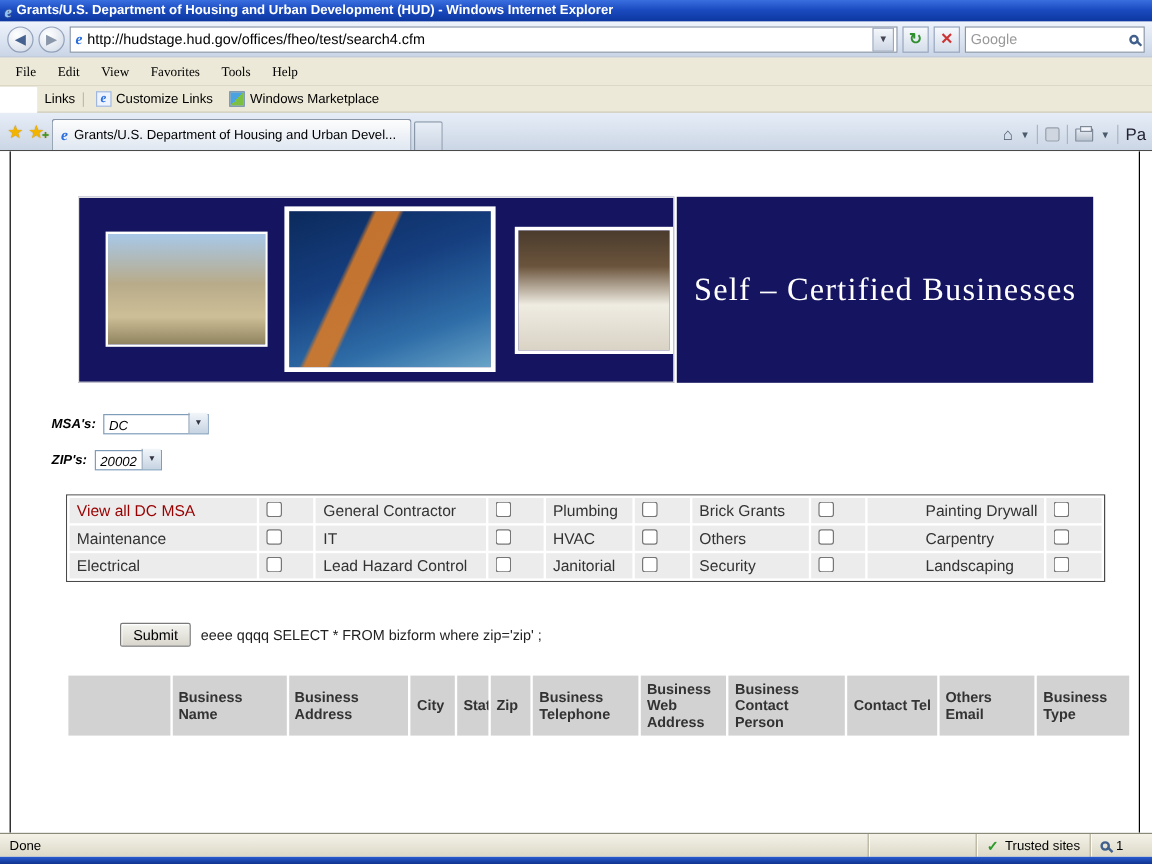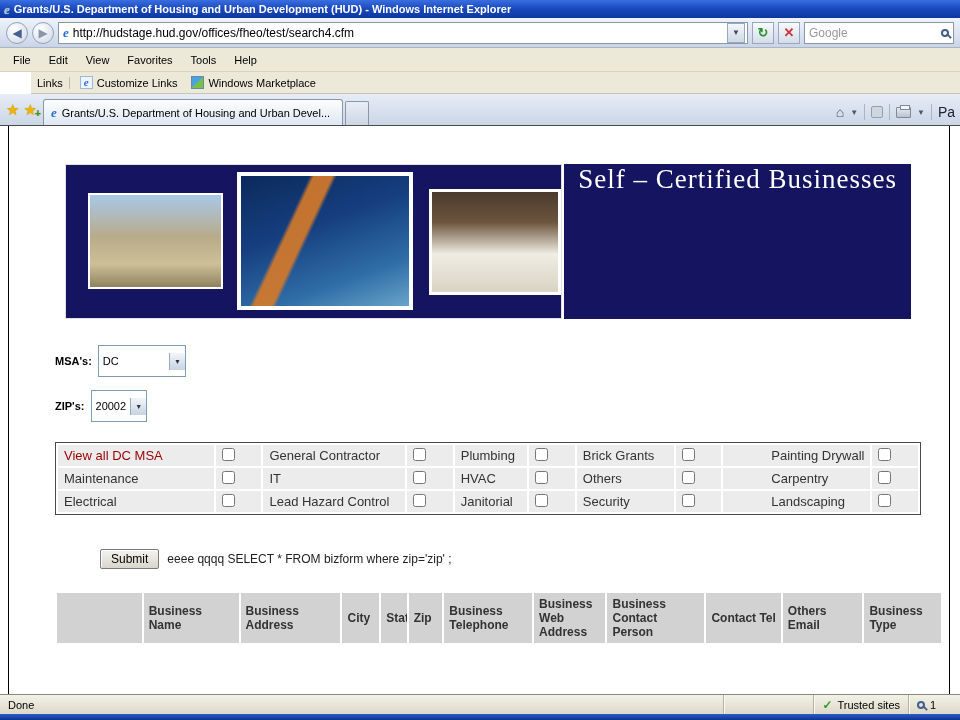--- a/index.html
+++ b/index.html
@@ -25,21 +25,21 @@
   .refresh { color:#2f8f2f; }
   .stop { color:#cc3333; }
   .searchbox { width:150px; height:22px; background:#fff; border:1px solid #8a97a8; display:flex; align-items:center; padding:0 4px; gap:4px; }
   .searchbox input { flex:1; min-width:0; border:none; outline:none; font-size:12px; font-family:"Liberation Sans",sans-serif; color:#333; }
   .searchbox input::placeholder { color:#999; }
   .mag { width:8px; height:8px; border:2px solid #41608c; border-radius:50%; position:relative; flex:0 0 auto; }
   .mag::after { content:''; position:absolute; width:6px; height:2px; background:#41608c; transform:rotate(45deg); right:-5px; bottom:-2px; }
 
   
   .menubar { height:24px; background:#ece9d8; display:flex; align-items:center; padding:0 4px; flex:0 0 auto; border-bottom:1px solid #d8d4c0; }
-  .menu-item { padding:3px 9px; color:#000; cursor:default; }
+  .menu-item { padding:3px 9px; color:#000; cursor:default;font-family:Liberation Serif, serif; }
 
   
   .linksbar { height:22px; background:#ece9d8; display:flex; align-items:center; padding:0 6px; gap:10px; flex:0 0 auto; border-bottom:1px solid #c8c4ae;margin-left:31px; }
   .links-label { color:#000; padding-right:6px; border-right:1px solid #c0bca6; }
   .links-items { display:flex; gap:14px; align-items:center; }
   .link-item { display:flex; align-items:center; gap:4px; cursor:default; }
   .link-icon { width:13px; height:13px; display:inline-flex; align-items:center; justify-content:center; font:italic bold 11px/11px "Liberation Serif",serif; color:#2a6fdd; background:#eef4ff; border:1px solid #9fb6dd; }
   .link-icon.marketplace-icon { background:linear-gradient(135deg,#4aa3e0 0%,#4aa3e0 50%,#7bc043 50%,#7bc043 100%); border:1px solid #6a87a8; color:transparent; }
 
   
@@ -68,28 +68,28 @@
   .banner { margin:38px 0 0 56px; width:846px; height:155px; display:flex; }
   .banner-left { width:518px; height:100%; background:#141460; border:1px solid #e2e2e2; display:flex; }
   .photo { flex:0 0 auto; }
   .photo1 { width:135px; height:96px; margin:28px 0 0 22px; border:2px solid #fff; background:linear-gradient(180deg,#a8c8e8 0%,#b8ab8a 45%,#cdbf97 75%,#8f835f 100%); }
   .photo2 { width:176px; height:138px; margin:7px 0 0 14px; border:4px solid #fff;
             background:
               linear-gradient(115deg, transparent 30%, rgba(214,122,40,0.9) 32%, rgba(214,122,40,0.9) 40%, transparent 42%),
               linear-gradient(160deg,#0b2a5c 0%,#163f80 40%,#2f6ea8 75%,#6aa4c8 100%); }
   .photo3 { width:132px; height:106px; margin:24px 0 0 16px; border:3px solid #fff; background:linear-gradient(180deg,#4a3b2d 0%,#6b543c 30%,#efece2 62%,#d9d3c5 100%); }
   .banner-gap { width:8px; background:#fff; }
-  .banner-right { flex:1; background:#141460; display:flex; align-items:flex-start; padding:0 14px; }
+  .banner-right { flex:1; background:#141460; display:flex; align-items:center; padding:0 14px; }
   .banner-title { font-family:"Liberation Serif", serif; font-size:27px; color:#fff; letter-spacing:1px; white-space:nowrap; }
 
   
-  .filter-row { margin:26px 0 0 46px; display:flex; align-items:center; gap:6px; }
+  .filter-row { margin:26px 0 0 34px; display:flex; align-items:center; gap:6px;font-style:italic; }
   .filter-row.second { margin-top:13px; }
   .filter-label { font-weight:bold; font-size:11px; color:#000; }
-  .select { height:32px; background:#fff; border:1px solid #7f9db9; display:inline-flex; align-items:center; }
+  .select { height:17px; background:#fff; border:1px solid #7f9db9; display:inline-flex; align-items:flex-end; }
   .select .sel-text { padding:0 4px; font-size:11px; min-width:70px; }
   .select.narrow .sel-text { min-width:28px; }
   .sel-arrow { width:16px; height:17px; background:linear-gradient(180deg,#f2f6fa,#c6d3e2); border-left:1px solid #9ab; display:flex; align-items:center; justify-content:center; font-size:7px; color:#334; }
 
   
   .catwrap { margin:20px 0 4px 46px; width:866px; border:1px solid #4a4a4a; background:#a3a3a3; }
   .cattable { border-collapse:separate; border-spacing:2px; width:100%; background:#fff; }
   .cattable td { background:#ececec; height:21px; padding:1px 6px; font-size:13px; color:#333; white-space:nowrap; }
   .cattable td.red { color:#990000; }
   .cattable td.cat-check { width:50px; padding-left:6px; }

